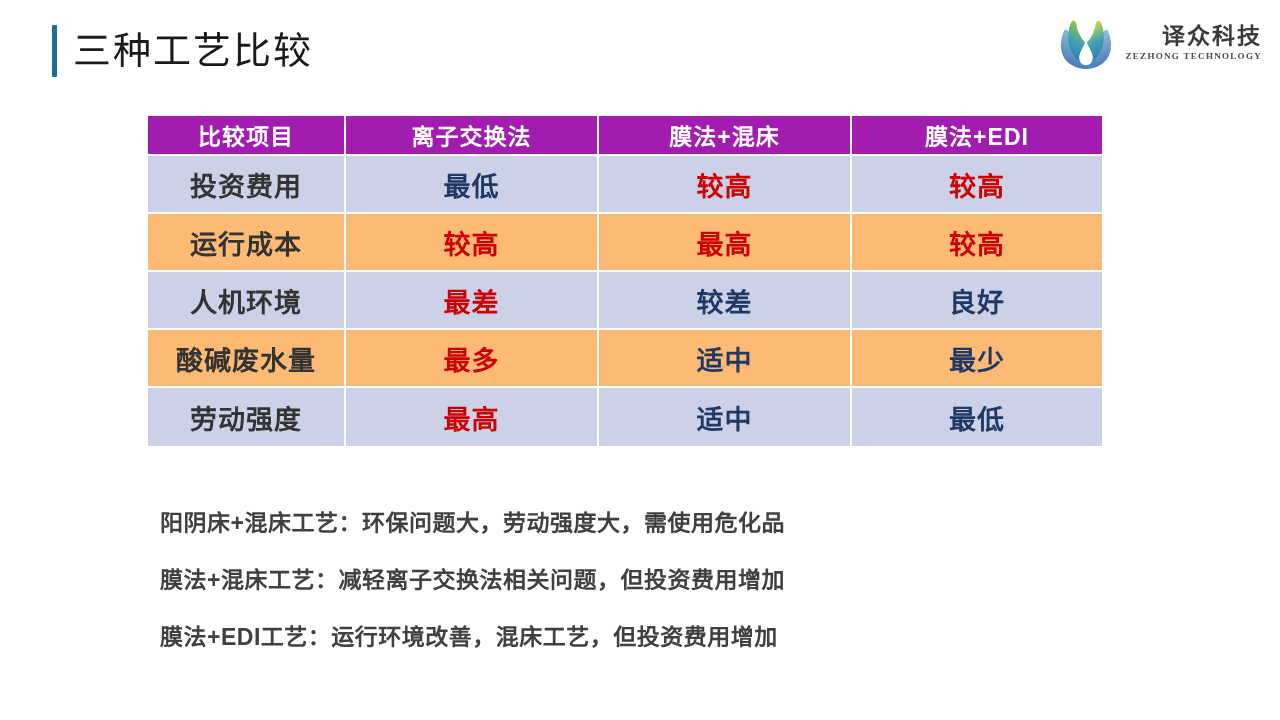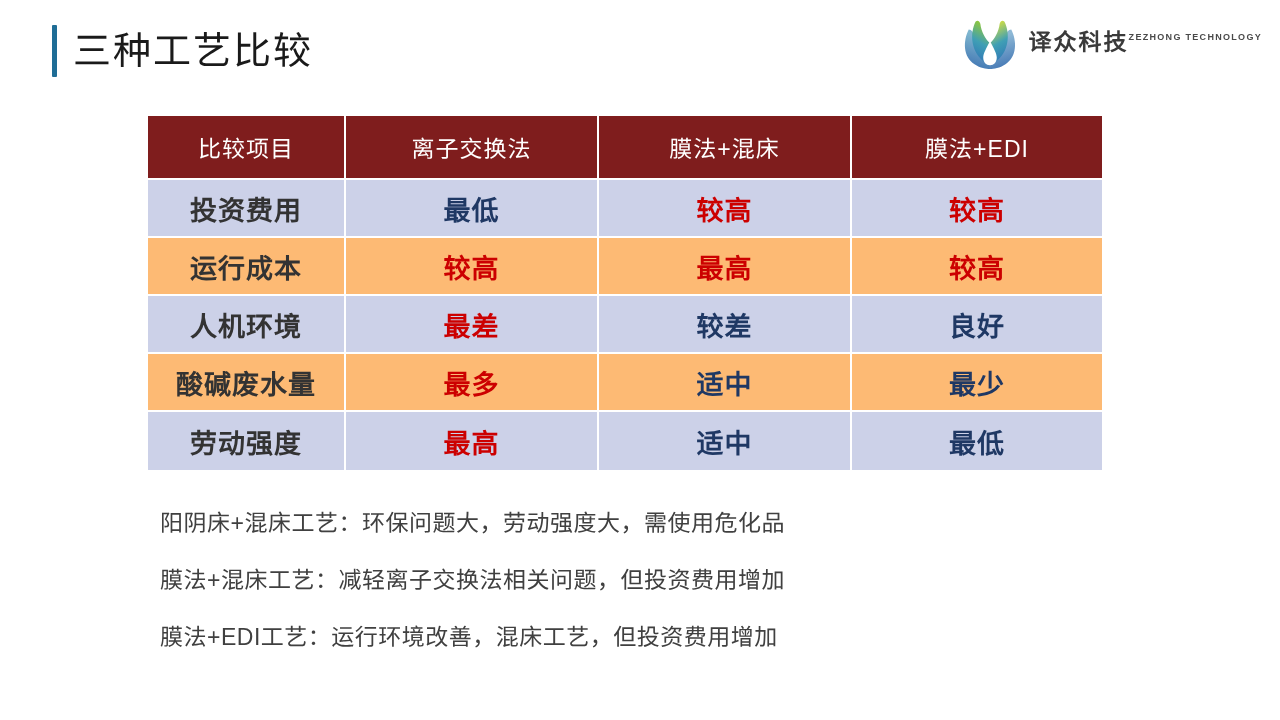--- a/index.html
+++ b/index.html
@@ -62,62 +62,64 @@
     align-items: center;
   }
   .logo-mark {
     width: 62px;
     height: 58px;
     margin-right: 8px;
     flex: 0 0 auto;
   }
   .logo-words {
     display: flex;
-    flex-direction: row;
+    flex-direction: column;
     justify-content: center;
+    text-align: right;
   }
   .logo-cn {
     font-size: 23px;
     font-weight: bold;
     color: #3a3a3a;
     letter-spacing: 2px;
     line-height: 1.1;
     white-space: nowrap;
   }
   .logo-en {
     font-size: 9px;
     font-weight: bold;
     color: #4a4a4a;
     letter-spacing: 1.3px;
     line-height: 1.3;
     margin-top: 2px;
     white-space: nowrap;
+    font-family: Liberation Serif, serif;
   }
 
   
   .cmp-table {
     position: absolute;
     left: 148px;
     top: 116px;
     width: 954px;
     border-collapse: separate;
     border-spacing: 0;
     table-layout: fixed;
   }
   .cmp-table col.c1 { width: 198px; }
   .cmp-table col.c2 { width: 253px; }
   .cmp-table col.c3 { width: 253px; }
   .cmp-table col.c4 { width: 250px; }
 
   .cmp-table thead th {
-    background: #7f1d1d;
+    background: #a21caf;
     color: #ffffff;
     font-size: 23px;
-    font-weight: normal;
-    height: 64px;
+    font-weight: bold;
+    height: 40px;
     text-align: center;
     vertical-align: middle;
     letter-spacing: 1px;
     border-right: 2px solid #ffffff;
     border-bottom: 2px solid #ffffff;
     box-sizing: border-box;
   }
   .cmp-table thead th:last-child { border-right: none; }
 
   .cmp-table tbody td {
@@ -147,21 +149,21 @@
   
   .notes {
     position: absolute;
     left: 160px;
     top: 495px;
     width: 1000px;
   }
   .note-line {
     font-size: 23px;
     color: #404040;
-    font-weight: normal;
+    font-weight: bold;
     line-height: 57px;
     letter-spacing: 0.5px;
     white-space: nowrap;
   }
 </style>
 </head>
 <body>
 
 <div class="slide">
 

